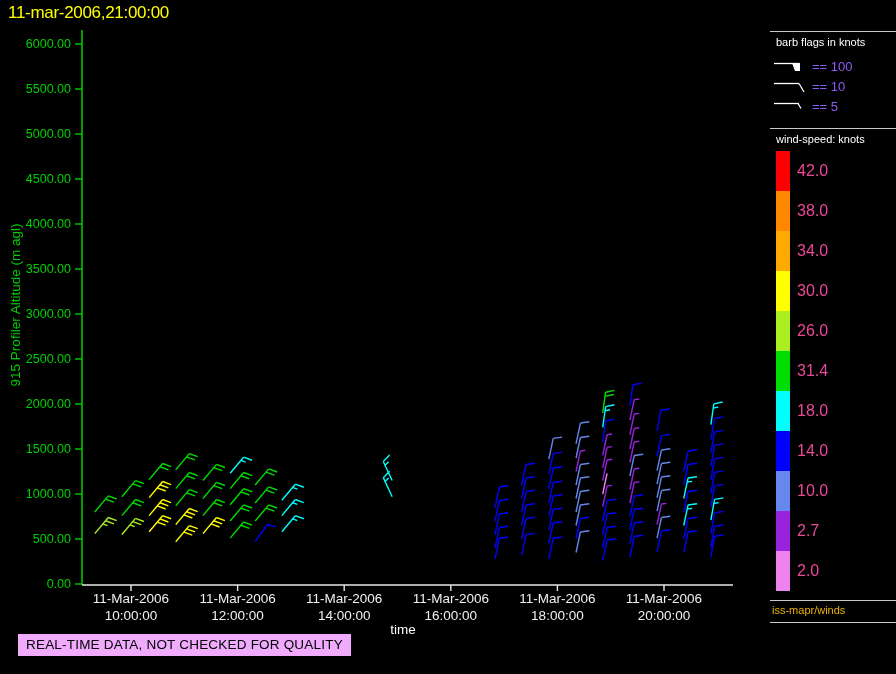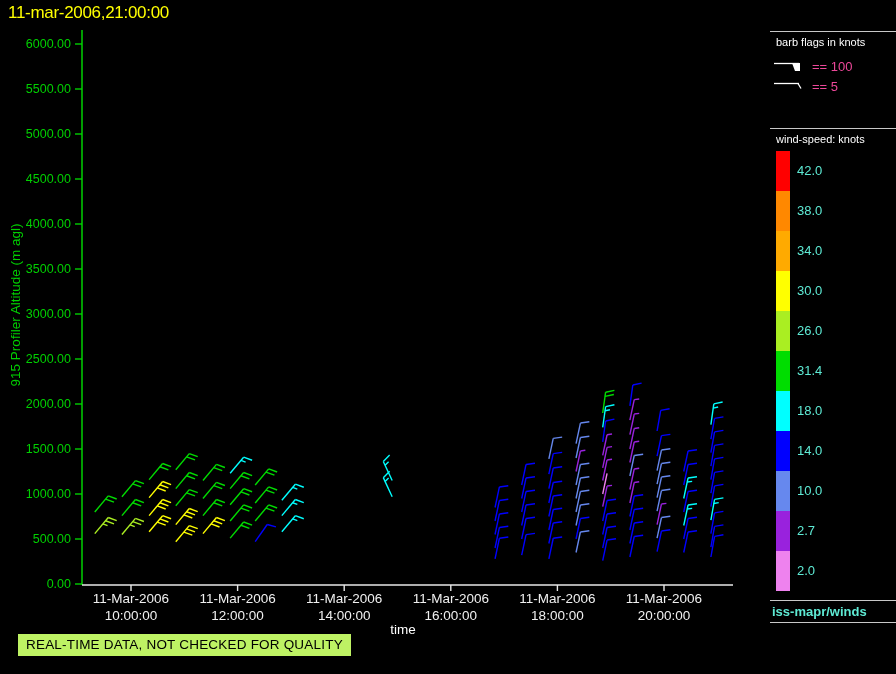--- a/index.html
+++ b/index.html
@@ -13,29 +13,29 @@
   }
   .title-plot{
     position:absolute;left:197px;top:3px;color:#ffffff;font-size:17px;letter-spacing:-0.3px;white-space:pre;
   }
   #chart-svg{position:absolute;left:0;top:0;}
   .sep{position:absolute;left:770px;width:126px;height:1px;background:#c8c8c8;}
   .legend-text{position:absolute;color:#ffffff;font-size:11px;white-space:pre;}
   #barb-legend-rows{position:absolute;left:772px;top:57px;width:124px;}
   .barb-row{display:flex;align-items:center;height:20px;}
   .barb-row svg{flex:0 0 auto;}
-  .barb-row .lbl{color:#ec4899;font-size:13px;margin-left:4px;position:relative;top:-1px;white-space:pre;}
+  .barb-row .lbl{color:#8b5cf6;font-size:13px;margin-left:4px;position:relative;top:-1px;white-space:pre;}
   #colorbar-swatches{position:absolute;left:776px;top:151px;width:14px;}
   .swatch{width:14px;height:40px;}
   #colorbar-labels{position:absolute;left:797px;top:151px;}
-  .swatch-label{height:40px;line-height:40px;color:#5eead4;font-size:13px;white-space:pre;}
-  .source-label{position:absolute;left:772px;top:604px;color:#5eead4;font-size:13px;white-space:pre;font-weight:bold;}
+  .swatch-label{height:40px;line-height:40px;color:#ec4899;font-size:16px;white-space:pre;}
+  .source-label{position:absolute;left:772px;top:604px;color:#eab308;font-size:11px;white-space:pre;}
   .notice{
     position:absolute;left:18px;top:634px;height:22px;line-height:22px;
-    background:#bef264;color:#000000;font-size:13.5px;padding:0 8px;letter-spacing:0.2px;white-space:pre;
+    background:#f0abfc;color:#000000;font-size:13.5px;padding:0 8px;letter-spacing:0.2px;white-space:pre;
   }
 </style>
 </head>
 <body>
 
 <div class="screen">
 
   <span class="title-datetime">11-mar-2006,21:00:00</span>
 
   <svg id="chart-svg" width="896" height="674" viewBox="0 0 896 674">
@@ -587,20 +587,27 @@
       <div class="barb-row">
         <svg width="36" height="14" viewBox="0 0 36 14">
           <line x1="2" y1="3.5" x2="27" y2="3.5" stroke="#ffffff" stroke-width="1.3"></line>
           <polygon points="20,3 28,3 28,11 23,11" fill="#ffffff" stroke="none"></polygon>
         </svg>
         <span class="lbl">== 100</span>
       </div>
       <div class="barb-row">
         <svg width="36" height="14" viewBox="0 0 36 14">
           <line x1="2" y1="3.5" x2="27" y2="3.5" stroke="#ffffff" stroke-width="1.3"></line>
+          <line x1="27" y1="3.5" x2="32" y2="12" stroke="#ffffff" stroke-width="1.3"></line>
+        </svg>
+        <span class="lbl">== 10</span>
+      </div>
+      <div class="barb-row">
+        <svg width="36" height="14" viewBox="0 0 36 14">
+          <line x1="2" y1="3.5" x2="27" y2="3.5" stroke="#ffffff" stroke-width="1.3"></line>
           <line x1="26" y1="3.5" x2="29" y2="8.5" stroke="#ffffff" stroke-width="1.3"></line>
         </svg>
         <span class="lbl">== 5</span>
       </div>
     </div>
   <div class="sep" style="top:128px"></div>
   <div class="legend-text" style="left:776px;top:133px">wind-speed: knots</div>
   <div id="colorbar-swatches">
       <div class="swatch" style="background: rgb(255, 0, 0);"></div>
       <div class="swatch" style="background: rgb(255, 136, 0);"></div>

